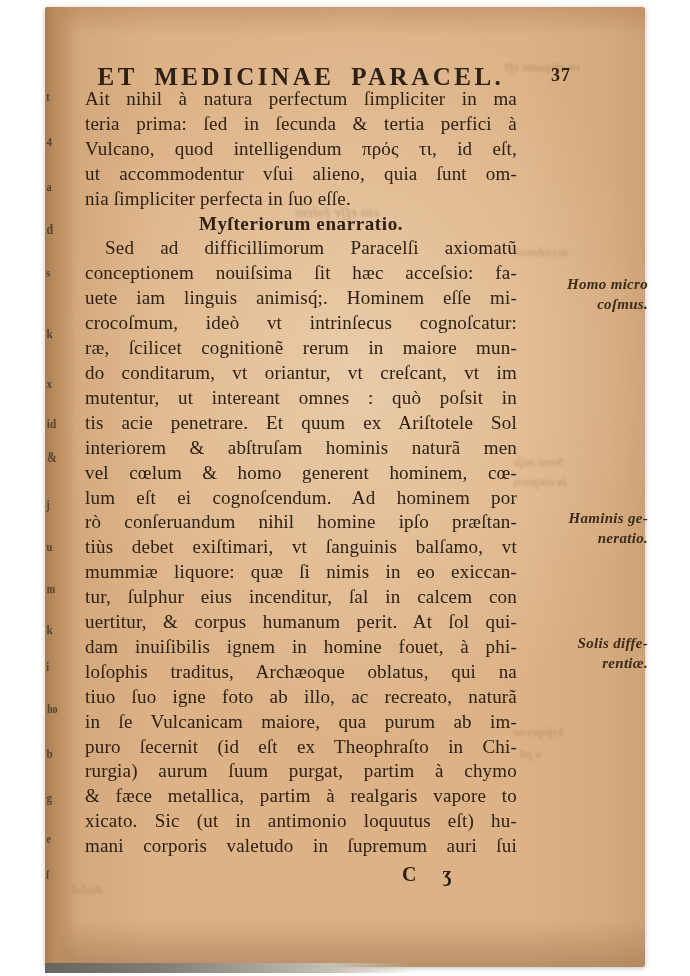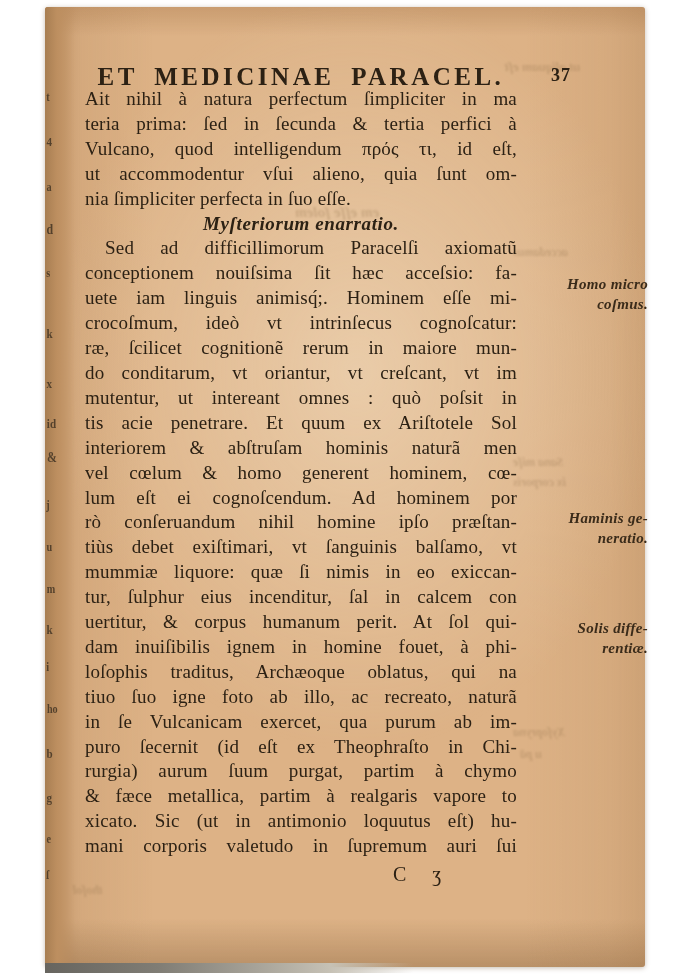--- a/index.html
+++ b/index.html
@@ -51,34 +51,34 @@
   .textblock{position:absolute;left:40px;top:80px;width:432px;}
   .line{
     font-size:19px;line-height:24.9px;font-weight:400;color:var(--ink);
     letter-spacing:.2px;
     text-align:justify;text-align-last:justify;text-justify:inter-word;
     white-space:nowrap;
   }
   .line.short{text-align-last:left;}
   .line.indent{text-indent:20px;}
   .line.heading{
-    font-style:italic;font-weight:600;font-size:19px;letter-spacing:.6px;
+    font-weight:600;font-size:19px;letter-spacing:.6px;
     text-align:center;text-align-last:center;
   }
   .margin-note{
     position:absolute;left:468px;width:135px;
     font-style:italic;font-weight:600;font-size:15px;line-height:19.5px;
     color:var(--margin-ink);letter-spacing:.3px;text-align:right;
   }
   .note-1{top:268px}
   .note-2{top:502px}
-  .note-3{top:612px}
+  .note-3{top:627px}
   .signature{
-    position:absolute;left:348px;top:856px;
-    font-weight:400;font-size:20px;color:var(--ink);
+    position:absolute;left:357px;top:856px;
+    font-weight:700;font-size:20px;color:var(--ink);
   }
   .signature .sig-num{margin-left:26px;}
   .bottom-shadow{
     position:absolute;left:45px;top:963px;width:380px;height:10px;
     background:linear-gradient(90deg,#67655f 0%, #807d75 30%, #a6a298 55%, #c6c1b5 75%, rgba(255,255,255,0) 97%);
   }
 </style>
 </head>
 <body>
 
@@ -143,21 +143,21 @@
       <div class="line">vel cœlum &amp; homo generent hominem, cœ-</div>
       <div class="line">lum eſt ei cognoſcendum.  Ad hominem por</div>
       <div class="line">rò conſeruandum nihil homine ipſo præſtan-</div>
       <div class="line">tiùs debet exiſtimari, vt ſanguinis balſamo, vt</div>
       <div class="line">mummiæ liquore: quæ ſi nimis in eo exiccan-</div>
       <div class="line">tur, ſulphur eius incenditur, ſal in calcem con</div>
       <div class="line">uertitur, &amp; corpus humanum perit. At ſol qui-</div>
       <div class="line">dam inuiſibilis ignem in homine fouet, à phi-</div>
       <div class="line">loſophis traditus, Archæoque oblatus, qui na</div>
       <div class="line">tiuo ſuo igne foto ab illo, ac recreato, naturã</div>
-      <div class="line">in ſe Vulcanicam exercet, qua purum ab im-</div>
+      <div class="line">in ſe Vulcanicam maiore, qua purum ab im-</div>
       <div class="line">puro ſecernit (id eſt ex Theophraſto in Chi-</div>
       <div class="line">rurgia) aurum ſuum purgat, partim à chymo</div>
       <div class="line">&amp; fæce metallica, partim à realgaris vapore to</div>
       <div class="line">xicato. Sic (ut in antimonio loquutus eſt) hu-</div>
       <div class="line">mani corporis valetudo in ſupremum auri ſui</div>
     </div>
 
   <div class="margin-note note-1">
     <div>Homo micro</div>
     <div>coſmus.</div>

